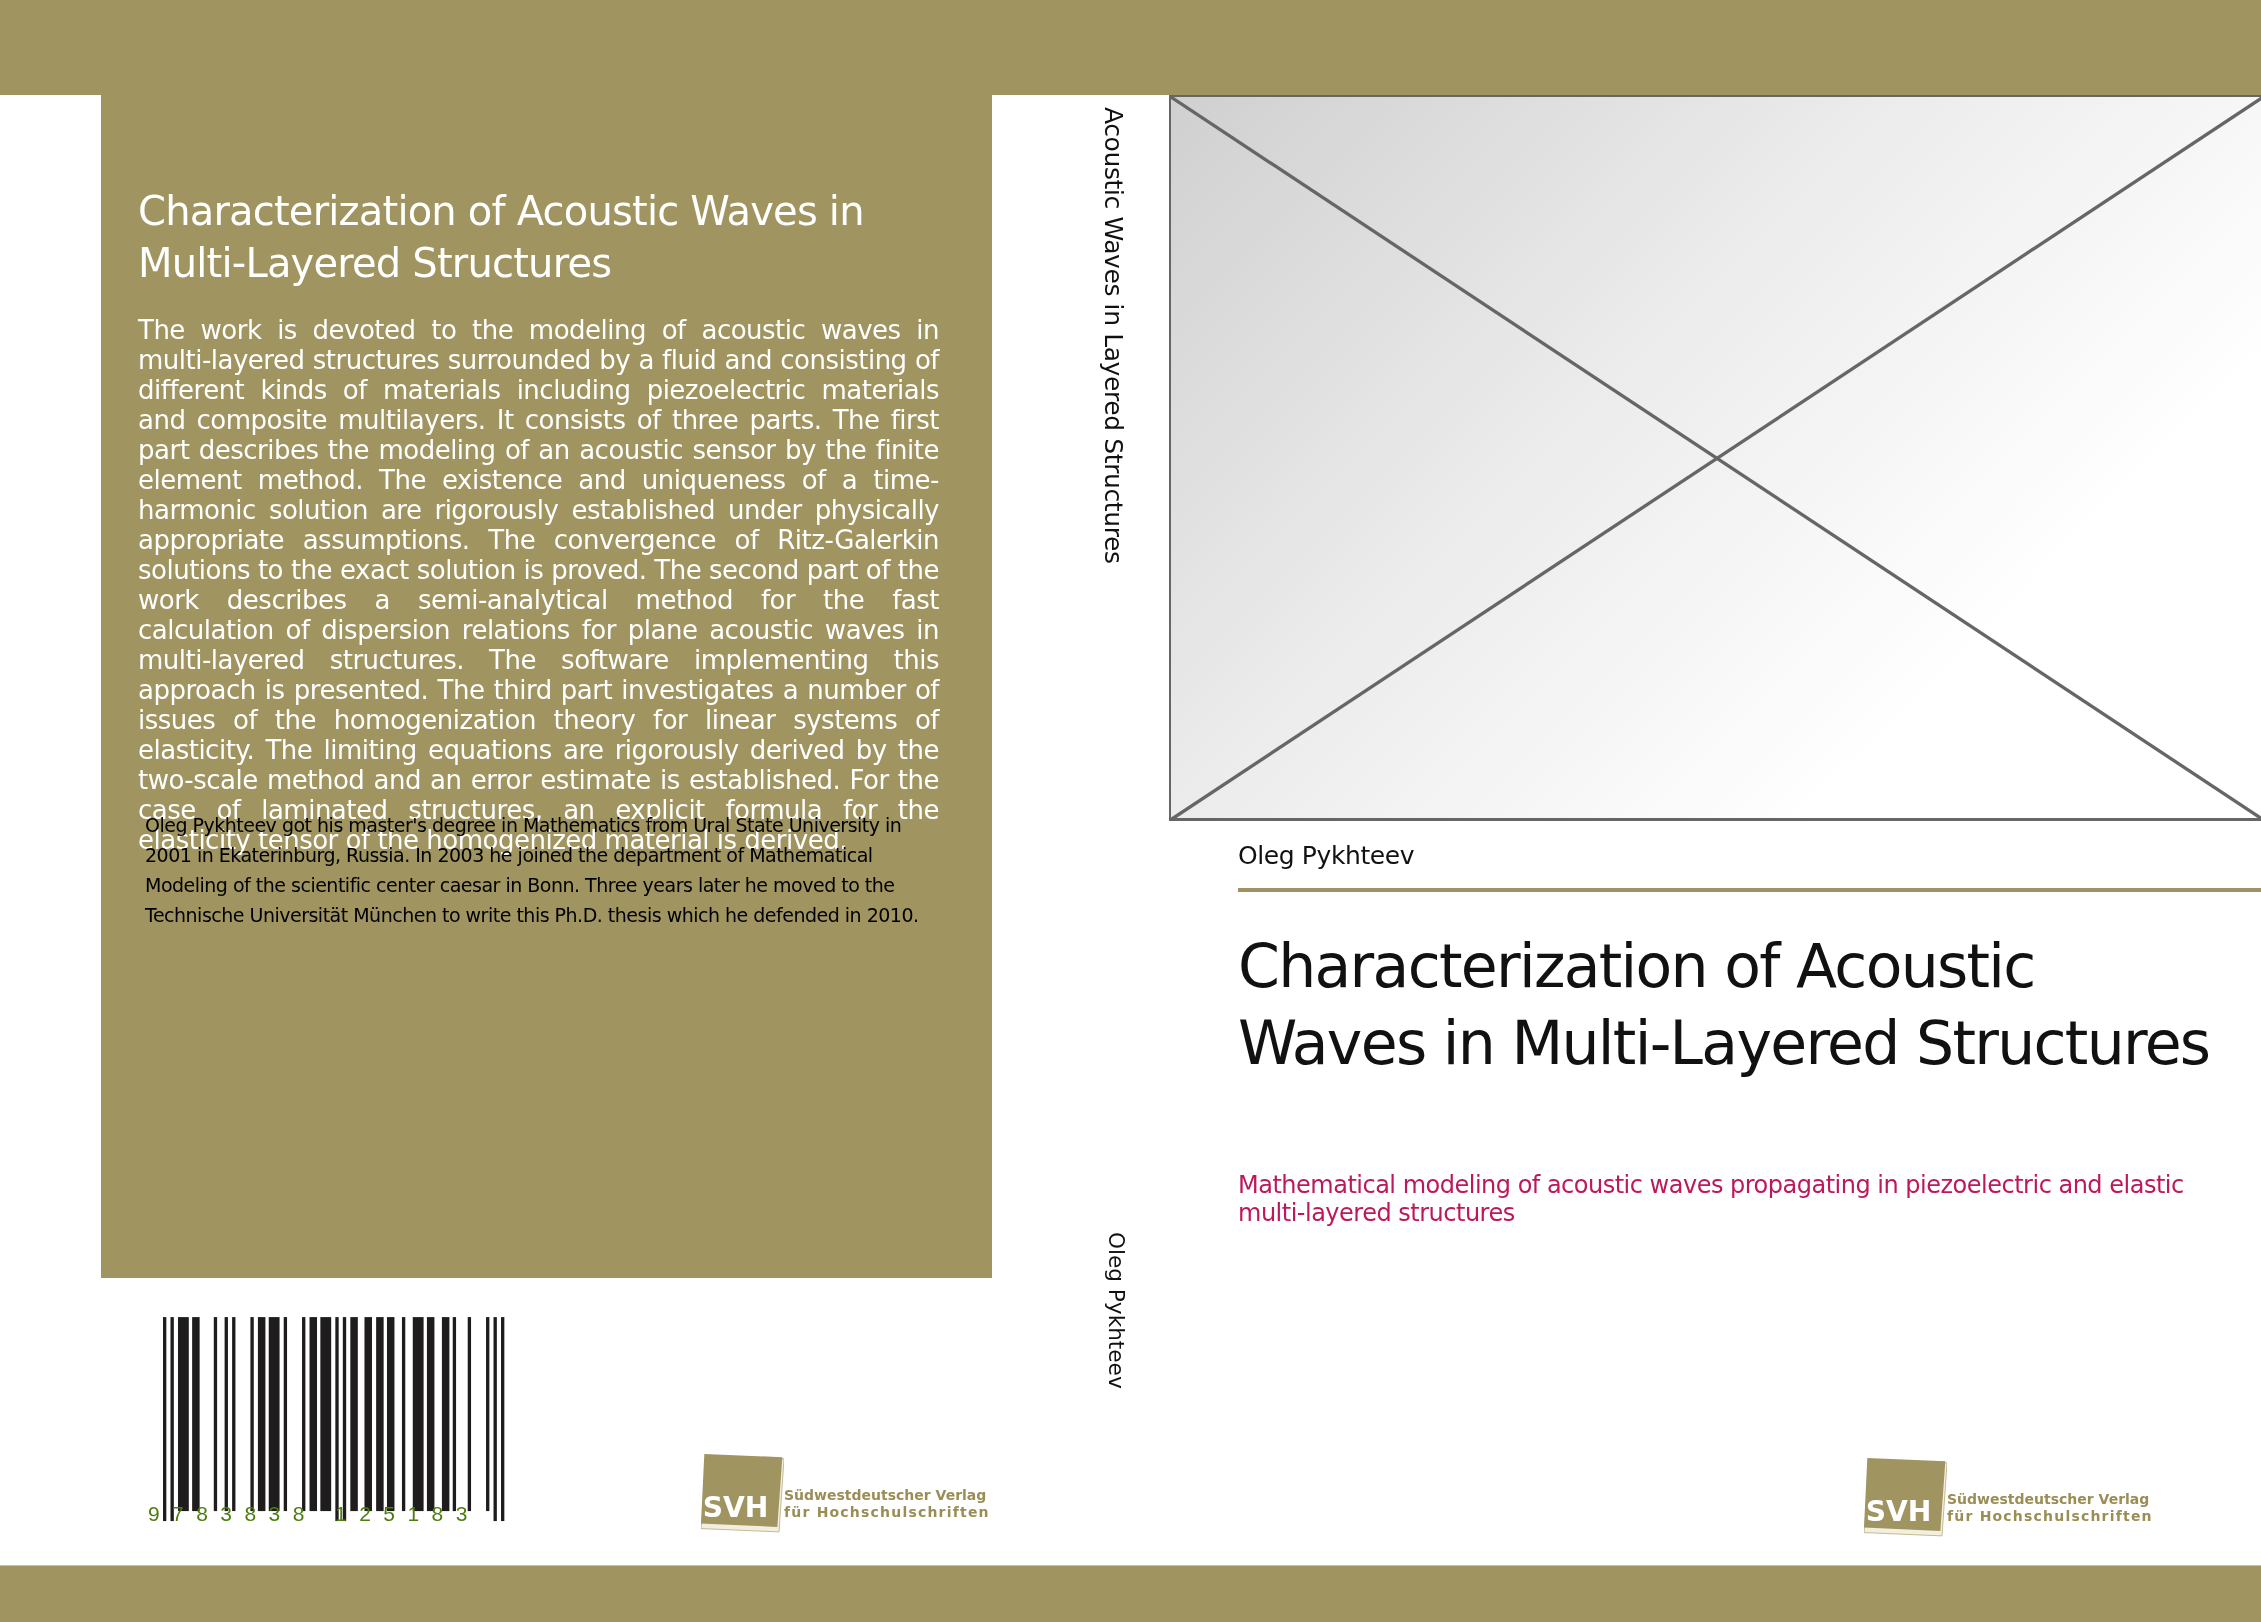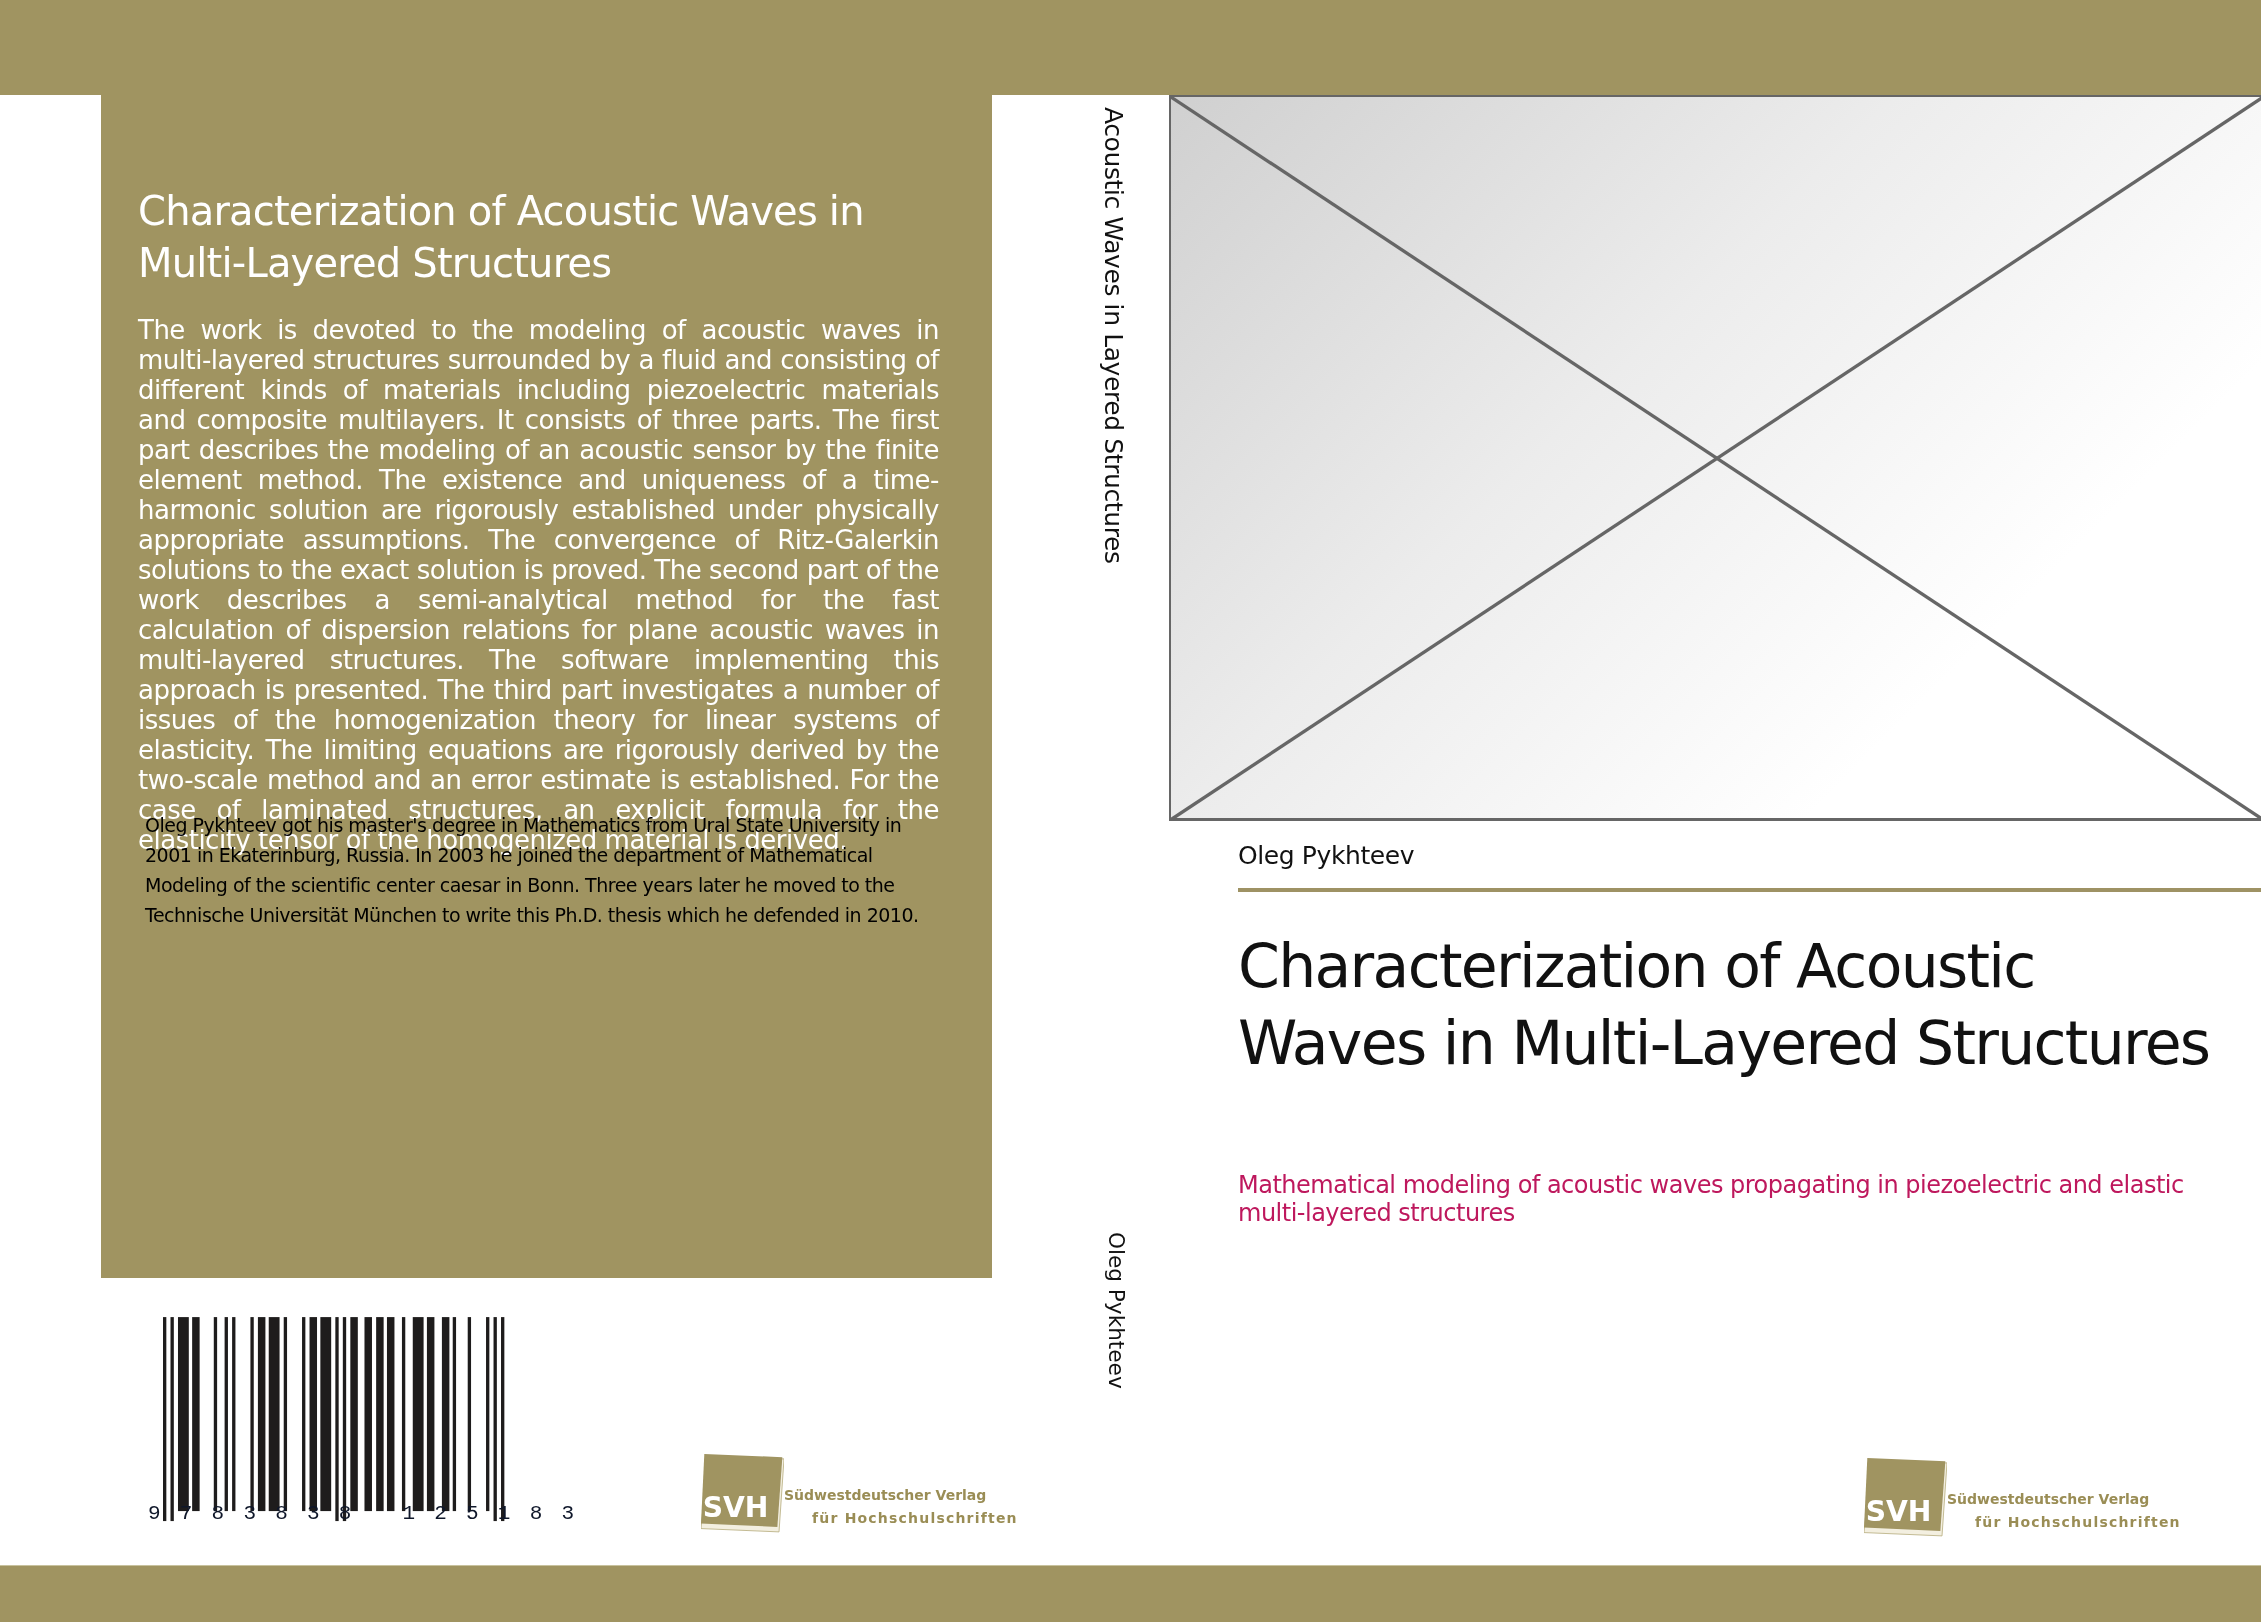--- a/index.html
+++ b/index.html
@@ -39,21 +39,21 @@
     
     .publisher { position:absolute; width:316px; height:100px; }
     .publisher.back { left:701px; top:1437px; }
     .publisher.front { left:1864px; top:1441px; }
     .logo-mark { position:absolute; left:0; top:0; width:83px; height:96px; }
     .pub-line1, .pub-line2 {
       position:absolute; left:83px; color:#9a8d55; font-weight:bold;
       font-family:"DejaVu Sans", sans-serif; font-size:14px; white-space:nowrap;
     }
     .pub-line1 { top:50px; }
-    .pub-line2 { top:73px; letter-spacing:1.2px;margin-left:28px; }
+    .pub-line2 { top:67px; letter-spacing:1.2px; }
 
     
     .spine-title {
       position:absolute; left:1099px; top:107px;
       writing-mode:vertical-rl; color:#111;
       font-family:"DejaVu Sans", sans-serif; font-size:25px; letter-spacing:-0.4px;
     }
     .spine-author {
       position:absolute; left:1104px; top:1232px;
       writing-mode:vertical-rl; color:#111;
@@ -120,21 +120,21 @@
       <rect x="300" y="0" width="13" height="233"></rect>
       <rect x="317" y="0" width="9" height="233"></rect>
       <rect x="335" y="0" width="9" height="233"></rect>
       <rect x="348" y="0" width="4" height="233"></rect>
       <rect x="366" y="0" width="4" height="233"></rect>
       <rect x="388" y="0" width="4" height="233"></rect>
       <rect x="397" y="0" width="4" height="245"></rect>
       <rect x="406" y="0" width="4" height="245"></rect>
     </g>
   </svg>
-  <div style="position:absolute; left:-15px; top:185px; width:366px; font-family:Liberation Mono, monospace; font-size:21px; color:#0f172a; white-space:pre; letter-spacing:3.3px;">9 7 8 3 8 3 8   1 2 5 1 8 3</div>
+  <div style="position:absolute; left:-15px; top:185px; width:366px; font-family:Liberation Sans, sans-serif; font-size:21px; color:#4d7c0f; white-space:pre; letter-spacing:3.3px;">9 7 8 3 8 3 8   1 2 5 1 8 3</div>
 </div>
 
 <div class="publisher back">
   <svg class="logo-mark" width="83" height="96" viewBox="0 0 100 115">
     <polygon points="8,30 100,26 94,114 0,110" fill="#f3efe0" stroke="#b8ae80" stroke-width="1"></polygon>
     <polygon points="4,20 98,24 92,108 0,104" fill="#a09461"></polygon>
     <text x="2" y="96" font-family="DejaVu Sans, sans-serif" font-weight="bold" font-size="34" fill="#ffffff">SVH</text>
   </svg>
   <div class="pub-line1">Südwestdeutscher Verlag</div>
   <div class="pub-line2">für Hochschulschriften</div>

